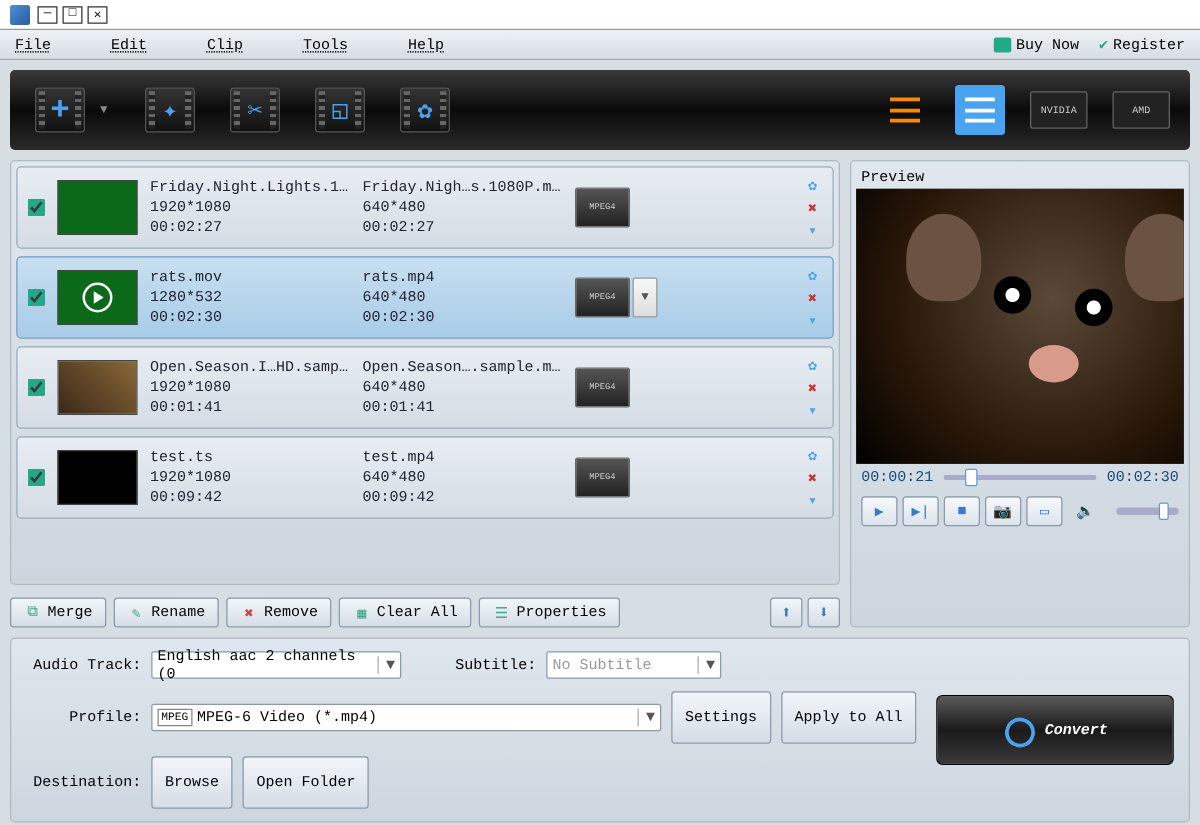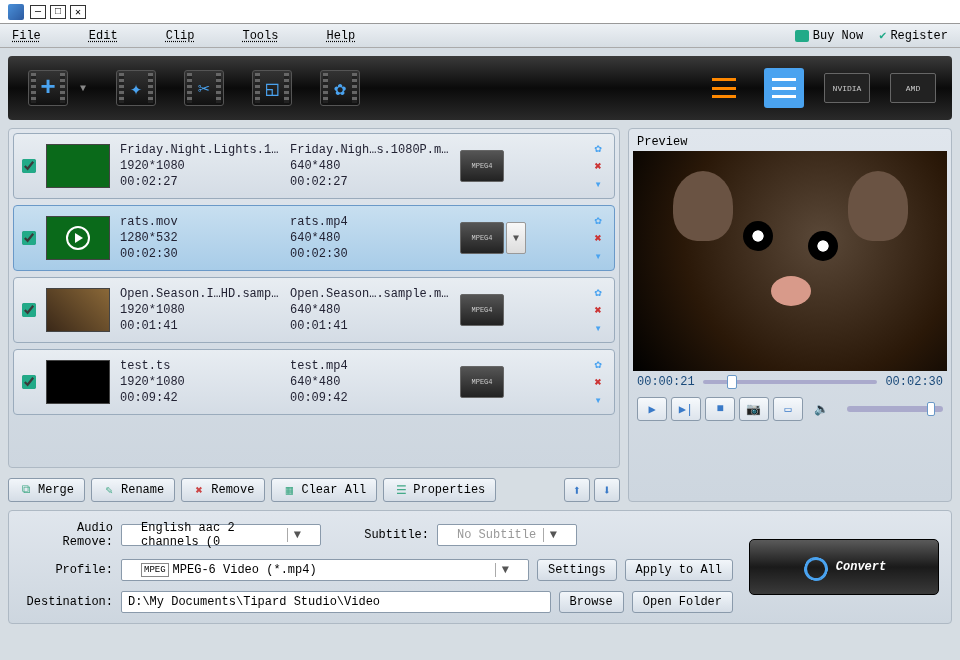--- a/index.html
+++ b/index.html
@@ -59,21 +59,21 @@
 .gear-ic { color: #4aa3f0; }
 .del-ic { color: #c33; font-weight: bold; }
 .dn-ic { color: #4aa3f0; }
 
 .list-actions { display: flex; gap: 6px; margin-top: 10px; align-items: center; }
 .act-btn { padding: 4px 10px; border: 1px solid #8a9aab; border-radius: 3px; background: linear-gradient(#f2f6fa,#d5dde6); display: flex; align-items: center; gap: 5px; cursor: pointer; }
 .act-btn .aic { width: 14px; height: 14px; display: inline-flex; align-items: center; justify-content: center; color: #4a8; }
 .arrow-btns { display: flex; gap: 4px; margin-left: auto; }
 .arrow-btn { width: 26px; height: 24px; border: 1px solid #8a9aab; border-radius: 3px; background: linear-gradient(#f2f6fa,#d5dde6); display: flex; align-items: center; justify-content: center; color: #3a7ac8; cursor: pointer; font-size: 14px; }
 
-.preview-panel { width: 324px; border: 1px solid #aeb9c4; border-radius: 4px; background: linear-gradient(#e0e6ed,#cdd6df); padding: 4px; }
+.preview-panel { width: 272px; border: 1px solid #aeb9c4; border-radius: 4px; background: linear-gradient(#e0e6ed,#cdd6df); padding: 4px; }
 .pv-label { font-size: 12px; padding: 2px 4px; }
 .pv-video { width: 100%; height: 220px; background: #000; position: relative; overflow: hidden; }
 .pv-rat { position: absolute; inset: 0; background: radial-gradient(circle at 60% 40%, #5a4838 0%, #2a1808 60%, #000 100%); }
 .pv-eye { position: absolute; width: 30px; height: 30px; background: radial-gradient(circle,#fff 25%,#000 28%,#000 100%); border-radius: 50%; }
 .pv-eye.l { left: 110px; top: 70px; } .pv-eye.r { left: 175px; top: 80px; }
 .pv-ear { position: absolute; width: 60px; height: 70px; background: #6a5343; border-radius: 50% 50% 40% 40%; }
 .pv-ear.l { left: 40px; top: 20px; } .pv-ear.r { left: 215px; top: 20px; }
 .pv-nose { position: absolute; left: 138px; top: 125px; width: 40px; height: 30px; background: #d89a8a; border-radius: 50%; }
 .pv-times { display: flex; justify-content: space-between; padding: 4px 4px; font-size: 11px; color: #1a4a7a; align-items: center; text-align: center; }
 .pv-slider { flex: 1; margin: 0 8px; height: 8px; position: relative; }
@@ -81,27 +81,27 @@
 .pv-thumb-h { position: absolute; left: 14%; top: -3px; width: 10px; height: 14px; background: #fff; border: 1px solid #6a99c8; border-radius: 2px; }
 .pv-ctrls { display: flex; gap: 4px; padding: 4px; align-items: center; }
 .pv-btn { width: 30px; height: 24px; border: 1px solid #8a9aab; border-radius: 3px; background: linear-gradient(#f6f9fc,#dde4ec); display: flex; align-items: center; justify-content: center; color: #3a7ac8; cursor: pointer; font-size: 12px; }
 .pv-vol { flex: 1; height: 6px; background: #aac; border-radius: 3px; margin-left: 6px; position: relative; min-width: 50px; }
 .pv-vol-th { position: absolute; right: 8px; top: -4px; width: 8px; height: 14px; background: #fff; border: 1px solid #6a99c8; border-radius: 2px; }
 
 .bottom { margin: 8px; padding: 10px 12px; border: 1px solid #aeb9c4; border-radius: 4px; background: linear-gradient(#e0e6ed,#cdd6df); display: flex; gap: 16px; }
 .settings-col { flex: 1; display: flex; flex-direction: column; gap: 10px; }
 .srow { display: flex; align-items: center; gap: 8px; }
 .srow label { width: 92px; text-align: right; }
-.combo { flex: 1; display: flex; border: 1px solid #8a9aab; background: #fff; border-radius: 2px; height: 22px; align-items: center; padding: 0 19px; max-width: 200px; }
+.combo { flex: 1; display: flex; border: 1px solid #8a9aab; background: #fff; border-radius: 2px; height: 22px; align-items: center; padding: 0 4px; max-width: 200px; }
 .combo.wide { max-width: 430px; }
 .combo .dd { margin-left: auto; border-left: 1px solid #aaa; padding-left: 6px; color: #555; }
 .txt-in { flex: 1; border: 1px solid #8a9aab; background: #fff; border-radius: 2px; height: 22px; padding: 0 6px; max-width: 430px; }
 .sub-label { margin-left: 8px; }
 .sub-combo { max-width: 140px; color: #999; }
-.sm-btn { padding: 3px 10px; border: 1px solid #8a9aab; border-radius: 3px; background: linear-gradient(#f2f6fa,#d5dde6); cursor: pointer; }
+.sm-btn { padding: 13px 10px; border: 1px solid #8a9aab; border-radius: 3px; background: linear-gradient(#f2f6fa,#d5dde6); cursor: pointer; }
 
 .convert-btn { width: 190px; height: 56px; align-self: center; border-radius: 5px; background: linear-gradient(#5a5a5a,#1a1a1a,#3a3a3a); border: 1px solid #000; display: flex; align-items: center; justify-content: center; gap: 10px; color: #fff; font-size: 18px; font-weight: bold; font-style: italic; cursor: pointer; }
 .conv-ic { width: 24px; height: 24px; position: relative; }
 .conv-ic::before, .conv-ic::after { content: ""; position: absolute; border: 3px solid transparent; }
 .conv-ic::before { width: 18px; height: 18px; border-top-color: #4aa3f0; border-right-color: #4aa3f0; border-radius: 50%; top: 2px; left: 2px; transform: rotate(20deg); }
 .conv-ic::after { width: 18px; height: 18px; border-bottom-color: #4aa3f0; border-left-color: #4aa3f0; border-radius: 50%; top: 2px; left: 2px; transform: rotate(20deg); }
 
 </style>
 </head>
 <body>
@@ -341,21 +341,21 @@
       <div class="pv-vol">
           <div class="pv-vol-th"></div>
         </div>
     </div>
   </div>
 </div>
 
 <div class="bottom">
   <div class="settings-col">
     <div class="srow">
-      <label>Audio Remove:</label>
+      <label>Audio Track:</label>
       <div class="combo">
           <span>English aac 2 channels (0</span>
           <span class="dd">▼</span>
         </div>
       <label class="sub-label">Subtitle:</label>
       <div class="combo sub-combo">
           <span>No Subtitle</span>
           <span class="dd">▼</span>
         </div>
     </div>
@@ -364,21 +364,20 @@
       <div class="combo wide">
           <span style="font-size:9px;border:1px solid #888;padding:1px 2px;margin-right:4px">MPEG</span>
           <span>MPEG-6 Video (*.mp4)</span>
           <span class="dd">▼</span>
         </div>
       <div class="sm-btn">Settings</div>
       <div class="sm-btn">Apply to All</div>
     </div>
     <div class="srow">
       <label>Destination:</label>
-      <input class="txt-in" value="D:\My Documents\Tipard Studio\Video" style="">
       <div class="sm-btn">Browse</div>
       <div class="sm-btn">Open Folder</div>
     </div>
   </div>
   <div class="convert-btn">
     <div class="conv-ic"></div>
     <span>Convert</span>
   </div>
 </div>
 

